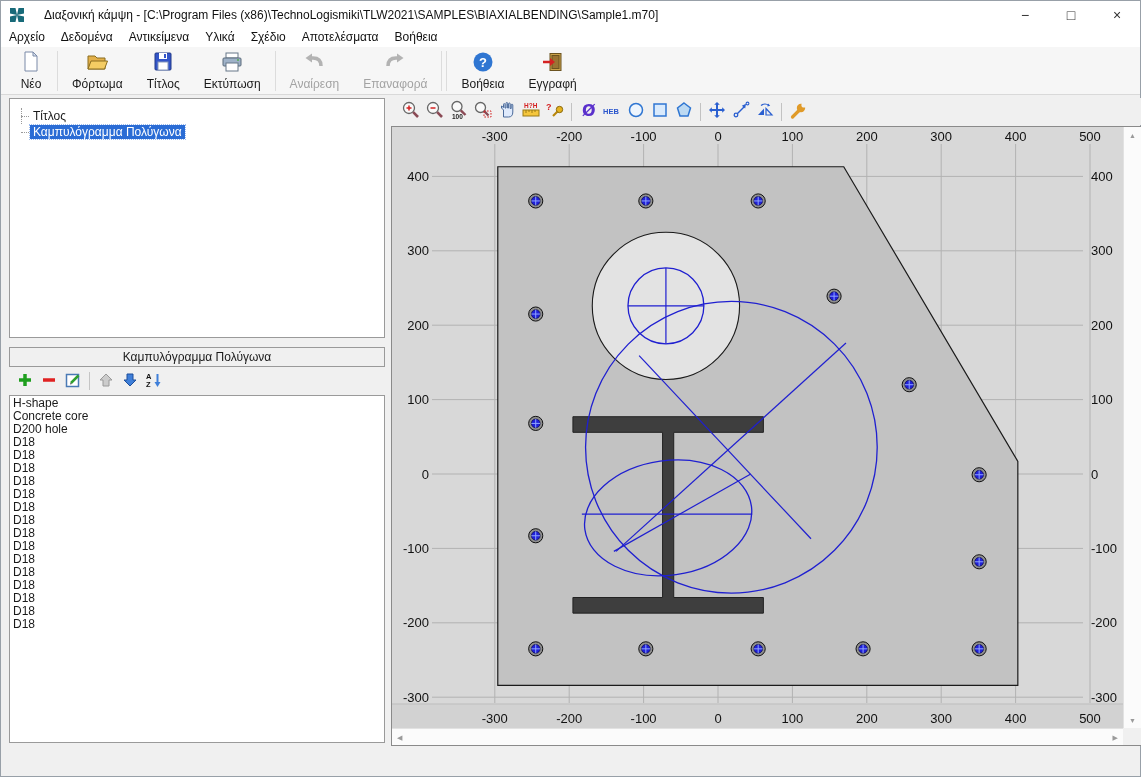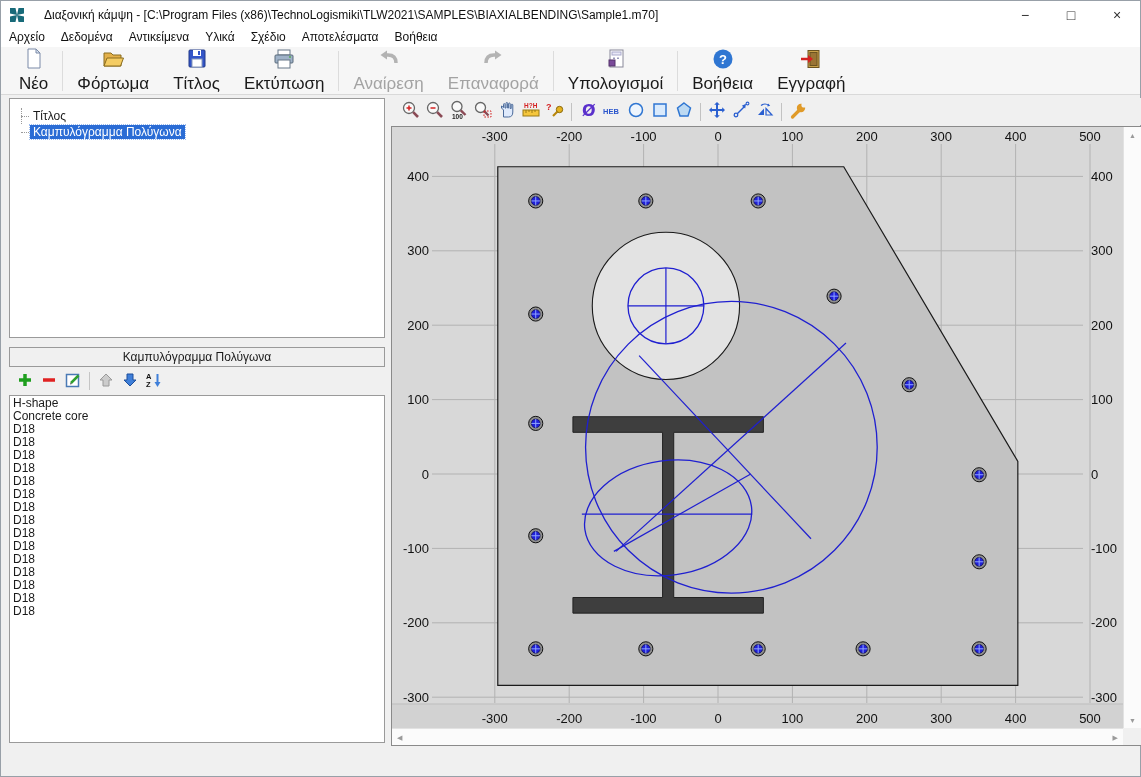--- a/index.html
+++ b/index.html
@@ -16,21 +16,21 @@
 
   
   .menubar{position:absolute;left:0;top:28px;width:100%;height:18px;background:#ffffff;display:flex;align-items:flex-start;}
   .menubar .mitem{padding:1px 8px;color:#111;}
 
   
   .toolbar{position:absolute;left:0;top:46px;width:100%;height:48px;background:#f6f6f6;
     border-bottom:1px solid #d9d9d9;display:flex;align-items:center;padding-left:6px;box-sizing:border-box;}
   .tb-btn{display:flex;flex-direction:column;align-items:center;justify-content:center;
     padding:2px 12px;min-width:44px;height:44px;box-sizing:border-box;}
-  .tb-btn .lbl{margin-top:0;font-size:17px;color:#1a1a1a;white-space:nowrap;}
+  .tb-btn .lbl{margin-top:0;font-size:12px;color:#1a1a1a;white-space:nowrap;}
   .tb-btn.disabled .lbl{color:#a3a3a3;}
   .tb-sep{width:1px;height:40px;background:#dcdcdc;margin:0 2px;flex:none;}
 
   
   .tree-panel{position:absolute;left:8px;top:97px;width:376px;height:240px;background:#fff;
     border:1px solid #9a9a9a;box-sizing:border-box;}
   .tree-item{position:relative;margin-left:20px;height:14px;line-height:14px;white-space:nowrap;}
   .tree-item .tlabel{display:inline-block;padding:0 3px;}
   .tree-item.selected .tlabel{background:#2a6cd5;color:#fff;outline:1px dotted #9cbcf0;}
   .tree-lines{position:absolute;left:11px;top:9px;width:8px;height:16px;
@@ -145,30 +145,20 @@
         <span class="lbl">Αναίρεση</span>
       </div>
       <div class="tb-btn disabled">
         <span class="icon"><svg width="24" height="24" viewBox="0 0 24 24">
             <path d="M5 16 Q5 8 13 8 L15 8" fill="none" stroke="#b3b3b3" stroke-width="3.5"></path>
             <path d="M14 3.5 L20.5 8 L14 12.5 Z" fill="#b3b3b3"></path>
           </svg></span>
         <span class="lbl">Επαναφορά</span>
       </div>
       <div class="tb-sep"></div>
-      <div class="tb-btn">
-        <span class="icon"><svg width="24" height="24" viewBox="0 0 24 24">
-            <rect x="6" y="3" width="13" height="17" fill="#ffffff" stroke="#888899"></rect>
-            <rect x="8" y="5" width="9" height="3" fill="#e8e8f6" stroke="#aaaacc"></rect>
-            <rect x="5" y="13" width="6" height="6" fill="#7a4a9a" stroke="#55336b"></rect>
-            <rect x="9" y="10.5" width="2" height="1.5" fill="#9999bb"></rect>
-            <rect x="13" y="10.5" width="2" height="1.5" fill="#9999bb"></rect>
-          </svg></span>
-        <span class="lbl">Υπολογισμοί</span>
-      </div>
       <div class="tb-sep"></div>
       <div class="tb-btn">
         <span class="icon"><svg width="24" height="24" viewBox="0 0 24 24">
             <circle cx="12" cy="12" r="9.5" fill="#2f76d2"></circle>
             <text x="12" y="17" text-anchor="middle" font-size="13" font-weight="bold" fill="#ffffff" font-family="Liberation Sans,sans-serif">?</text>
           </svg></span>
         <span class="lbl">Βοήθεια</span>
       </div>
       <div class="tb-btn">
         <span class="icon"><svg width="24" height="24" viewBox="0 0 24 24">
@@ -226,20 +216,21 @@
             <text x="1" y="8" font-size="7.5" font-weight="bold" fill="#111" font-family="Liberation Sans,sans-serif">A</text>
             <text x="1" y="16" font-size="7.5" font-weight="bold" fill="#111" font-family="Liberation Sans,sans-serif">Z</text>
             <line x1="12.5" y1="3" x2="12.5" y2="12" stroke="#3f7fd9" stroke-width="2"></line>
             <path d="M9.5 11 H15.5 L12.5 16 Z" fill="#3f7fd9"></path>
           </svg></span>
       </div>
     </div>
   <div class="list-box" id="list-box">
       <div class="litem">H-shape</div>
       <div class="litem">Concrete core</div>
+      <div class="litem">D200 hole</div>
       <div class="litem">D18</div>
       <div class="litem">D18</div>
       <div class="litem">D18</div>
       <div class="litem">D18</div>
       <div class="litem">D18</div>
       <div class="litem">D18</div>
       <div class="litem">D18</div>
       <div class="litem">D18</div>
       <div class="litem">D18</div>
       <div class="litem">D18</div>

